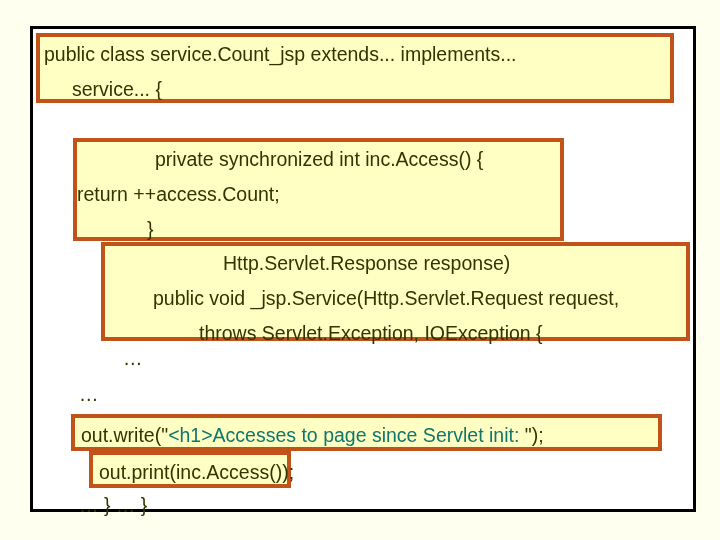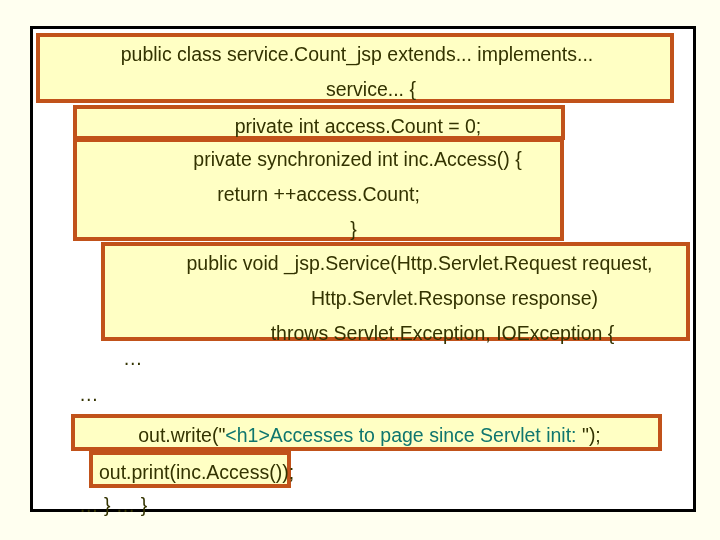--- a/index.html
+++ b/index.html
@@ -32,21 +32,20 @@
   .code-box {
     position: absolute;
     background: #ffffc4;
     border: 4px solid #c1521a;
     box-sizing: border-box;
     color: #333300;
     font-size: 19.5px;
     line-height: 35px;
     white-space: nowrap;
     overflow: visible;
-    text-align: center;
   }
   .code-line {
     display: block;
     color: #333300;
     white-space: pre;
   }
   .plain-line {
     position: absolute;
     color: #333300;
     font-size: 19.5px;
@@ -84,33 +83,30 @@
 
 <div id="stage">
 
   <div id="code-frame">
 
     <div class="code-box" id="box-class">
       <span class="code-line ln-pad-a">public class service.Count_jsp extends... implements...</span>
       <span class="code-line ln-pad-b">service... {</span>
     </div>
 
-    <div class="code-box" id="box-field">
-      <span class="code-line ln-pad-c">private int access.Count = 0;</span>
-    </div>
 
     <div class="code-box" id="box-method">
       <span class="code-line ln-pad-c">private synchronized int inc.Access() {</span>
       <span class="code-line ln-pad-e">return ++access.Count;</span>
       <span class="code-line ln-pad-f">}</span>
     </div>
 
     <div class="code-box" id="box-service-sig">
+      <span class="code-line ln-pad-i">Http.Servlet.Response response)</span>
       <span class="code-line ln-pad-g">public void _jsp.Service(Http.Servlet.Request request,</span>
-      <span class="code-line ln-pad-i">Http.Servlet.Response response)</span>
       <span class="code-line ln-pad-h">throws Servlet.Exception, IOException {</span>
     </div>
 
     <div class="plain-line" id="dots-1">…</div>
     <div class="plain-line" id="dots-2">…</div>
 
     <div class="code-box" id="box-outwrite">
       <span class="code-line ln-pad-j"><span>out.write("</span><span class="blue">&lt;h1&gt;Accesses to page since Servlet init: </span><span>");</span></span>
     </div>
 

